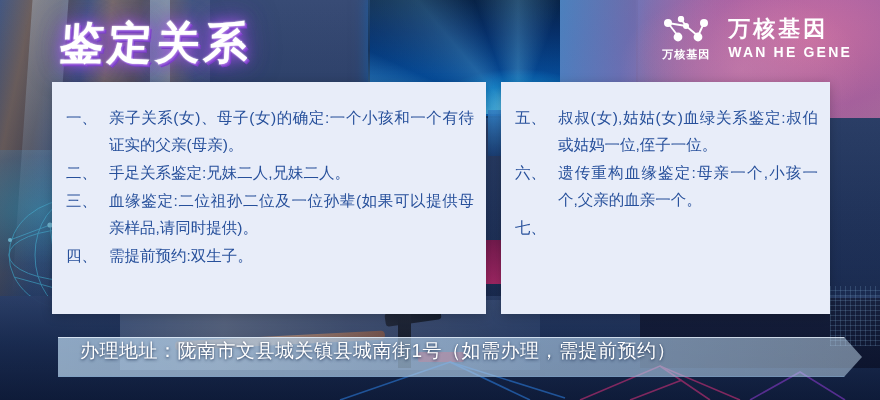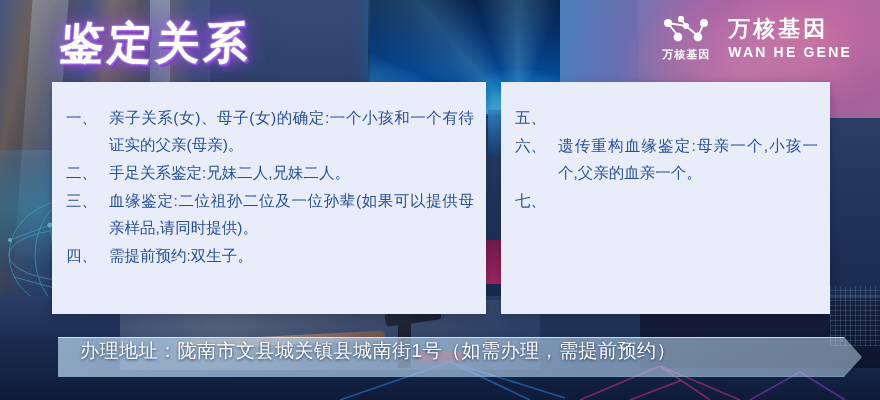--- a/index.html
+++ b/index.html
@@ -367,20 +367,21 @@
     </div>
     <div class="item">
       <span class="item-num">四、</span>
       <span class="item-text">需提前预约:双生子。</span>
     </div>
   </div>
 
   <div class="panel" id="panel-right">
     <div class="item">
       <span class="item-num">五、</span>
+      <span class="item-text">叔叔(女),姑姑(女)血绿关系鉴定:叔伯或姑妈一位,侄子一位。</span>
     </div>
     <div class="item">
       <span class="item-num">六、</span>
       <span class="item-text">遗传重构血缘鉴定:母亲一个,小孩一个,父亲的血亲一个。</span>
     </div>
     <div class="item">
       <span class="item-num">七、</span>
     </div>
   </div>
 

